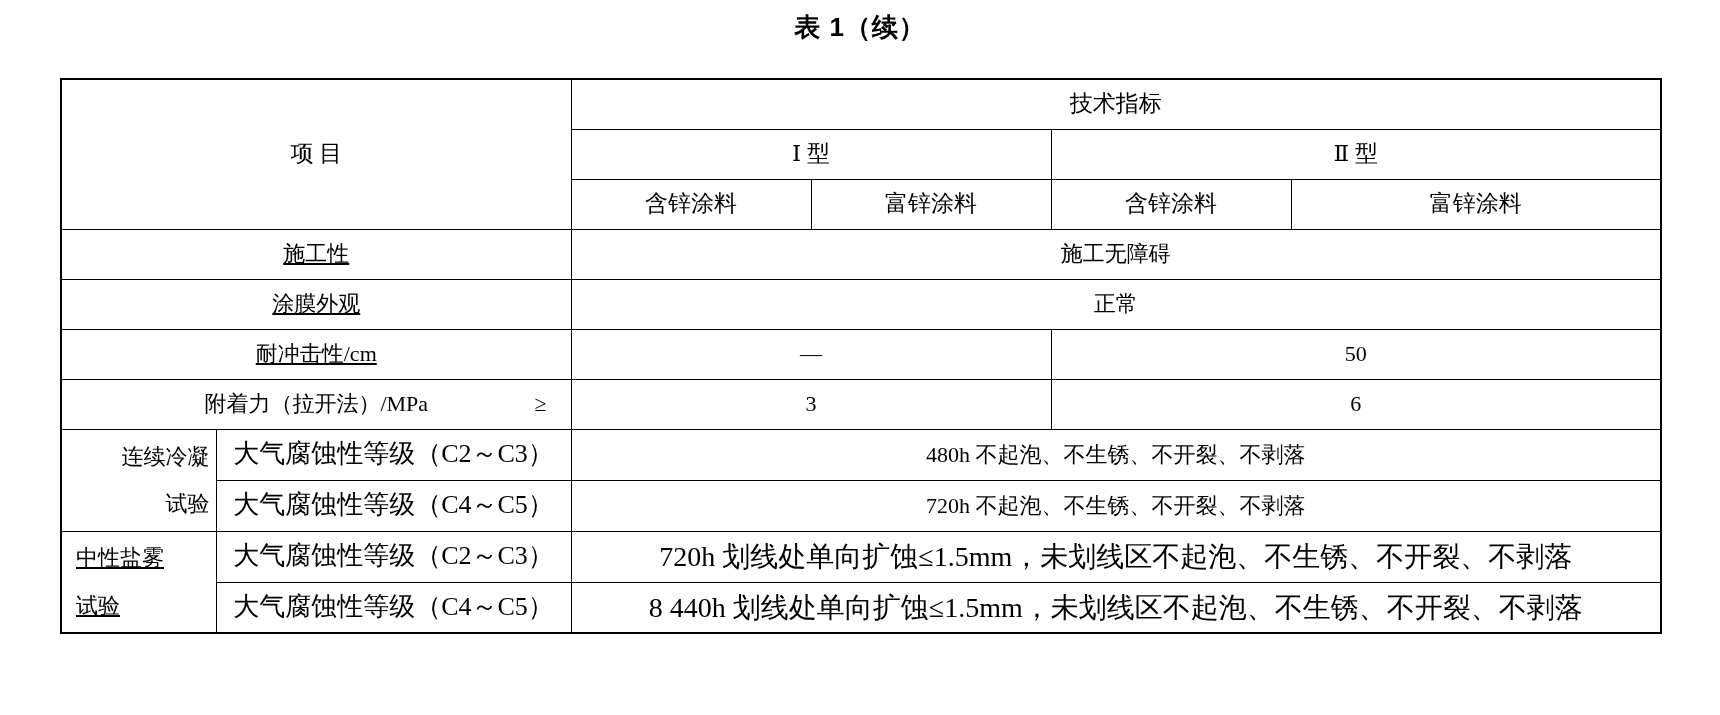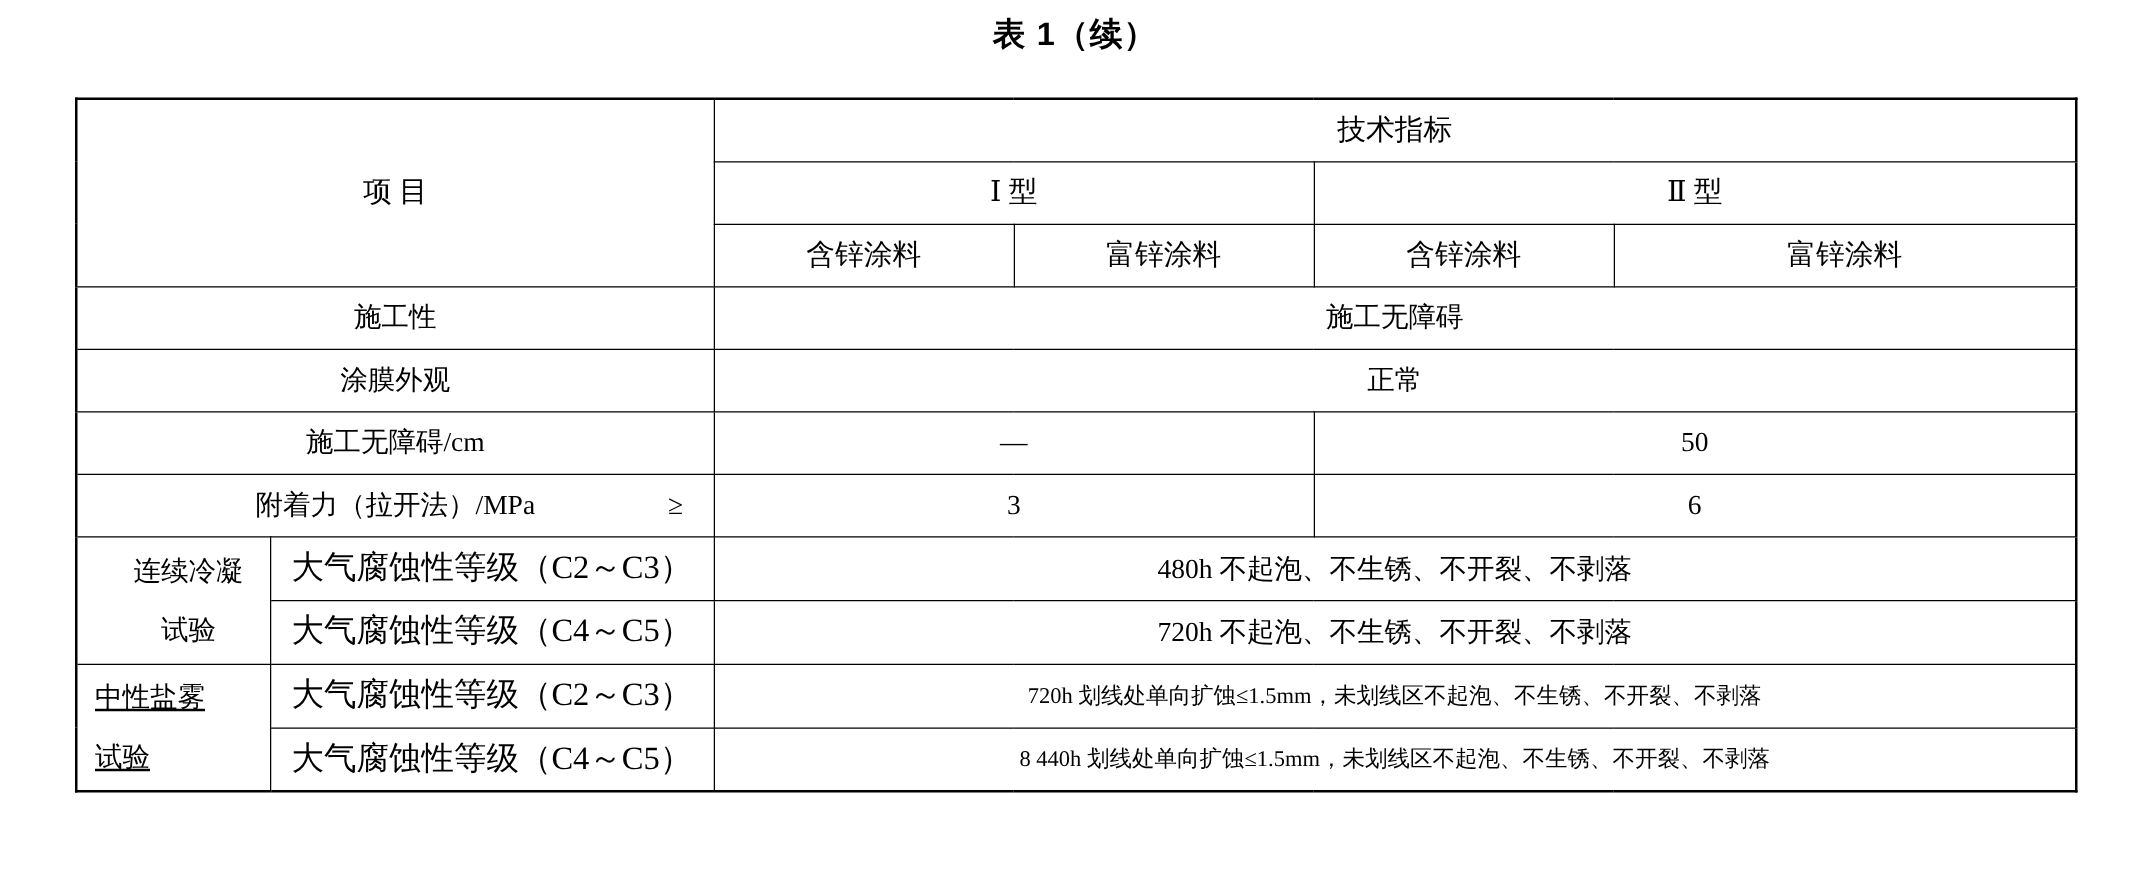--- a/index.html
+++ b/index.html
@@ -49,20 +49,21 @@
     text-align: center;
     line-height: 1.25;
   }
   
   table.spec {
     border: 2px solid #000000;
   }
   .cell-left {
     text-align: left;
     padding-left: 14px;
+    text-decoration: underline;
   }
   .hdr {
     font-size: 23px;
   }
   .row-h {
     height: 50px;
   }
   .row-tall {
     height: 51px;
   }
@@ -76,21 +77,21 @@
     right: 24px;
     top: 50%;
     transform: translateY(-50%);
   }
   .sub-label {
     font-size: 26px;
     text-align: center;
   }
   .mono-sm {
     font-family: "Liberation Serif", serif;
-    font-size: 18px;
+    font-size: 28px;
   }
   .thick-top { border-top: 2px solid #000 !important; }
   .thick-bottom { border-bottom: 2px solid #000 !important; }
   .thick-left { border-left: 2px solid #000 !important; }
   .thick-right { border-right: 2px solid #000 !important; margin-top: 40px; }
 </style>
 </head>
 <body>
 
 <div class="page">
@@ -130,36 +131,36 @@
           <td colspan="2" class="cell-left thick-left">施工性</td>
           <td colspan="4" class="thick-right">施工无障碍</td>
         </tr>
 
         <tr class="row-h">
           <td colspan="2" class="cell-left thick-left">涂膜外观</td>
           <td colspan="4" class="thick-right">正常</td>
         </tr>
 
         <tr class="row-h">
-          <td colspan="2" class="cell-left thick-left">施工无障碍/cm</td>
+          <td colspan="2" class="cell-left thick-left">耐冲击性/cm</td>
           <td colspan="2">—</td>
           <td colspan="2" class="thick-right">50</td>
         </tr>
 
         <tr class="row-h">
           <td colspan="2" class="ge-cell thick-left">
             <span>附着力（拉开法）/MPa</span>
             <span class="ge">≥</span>
           </td>
           <td colspan="2">3</td>
           <td colspan="2" class="thick-right">6</td>
         </tr>
 
         <tr class="row-tall">
-          <td rowspan="2" class="thick-left" style="text-align:center; padding-left:30px;">
+          <td rowspan="2" class="thick-left" style="text-align:right; padding-left:30px;">
             <div style="padding:4px 0 10px 0;">连续冷凝</div>
             <div style="padding:10px 0 4px 0;">试验</div>
           </td>
           <td class="sub-label">大气腐蚀性等级（C2～C3）</td>
           <td colspan="4" class="thick-right">480h 不起泡、不生锈、不开裂、不剥落</td>
         </tr>
 
         <tr class="row-tall">
           <td class="sub-label">大气腐蚀性等级（C4～C5）</td>
           <td colspan="4" class="thick-right">720h 不起泡、不生锈、不开裂、不剥落</td>

